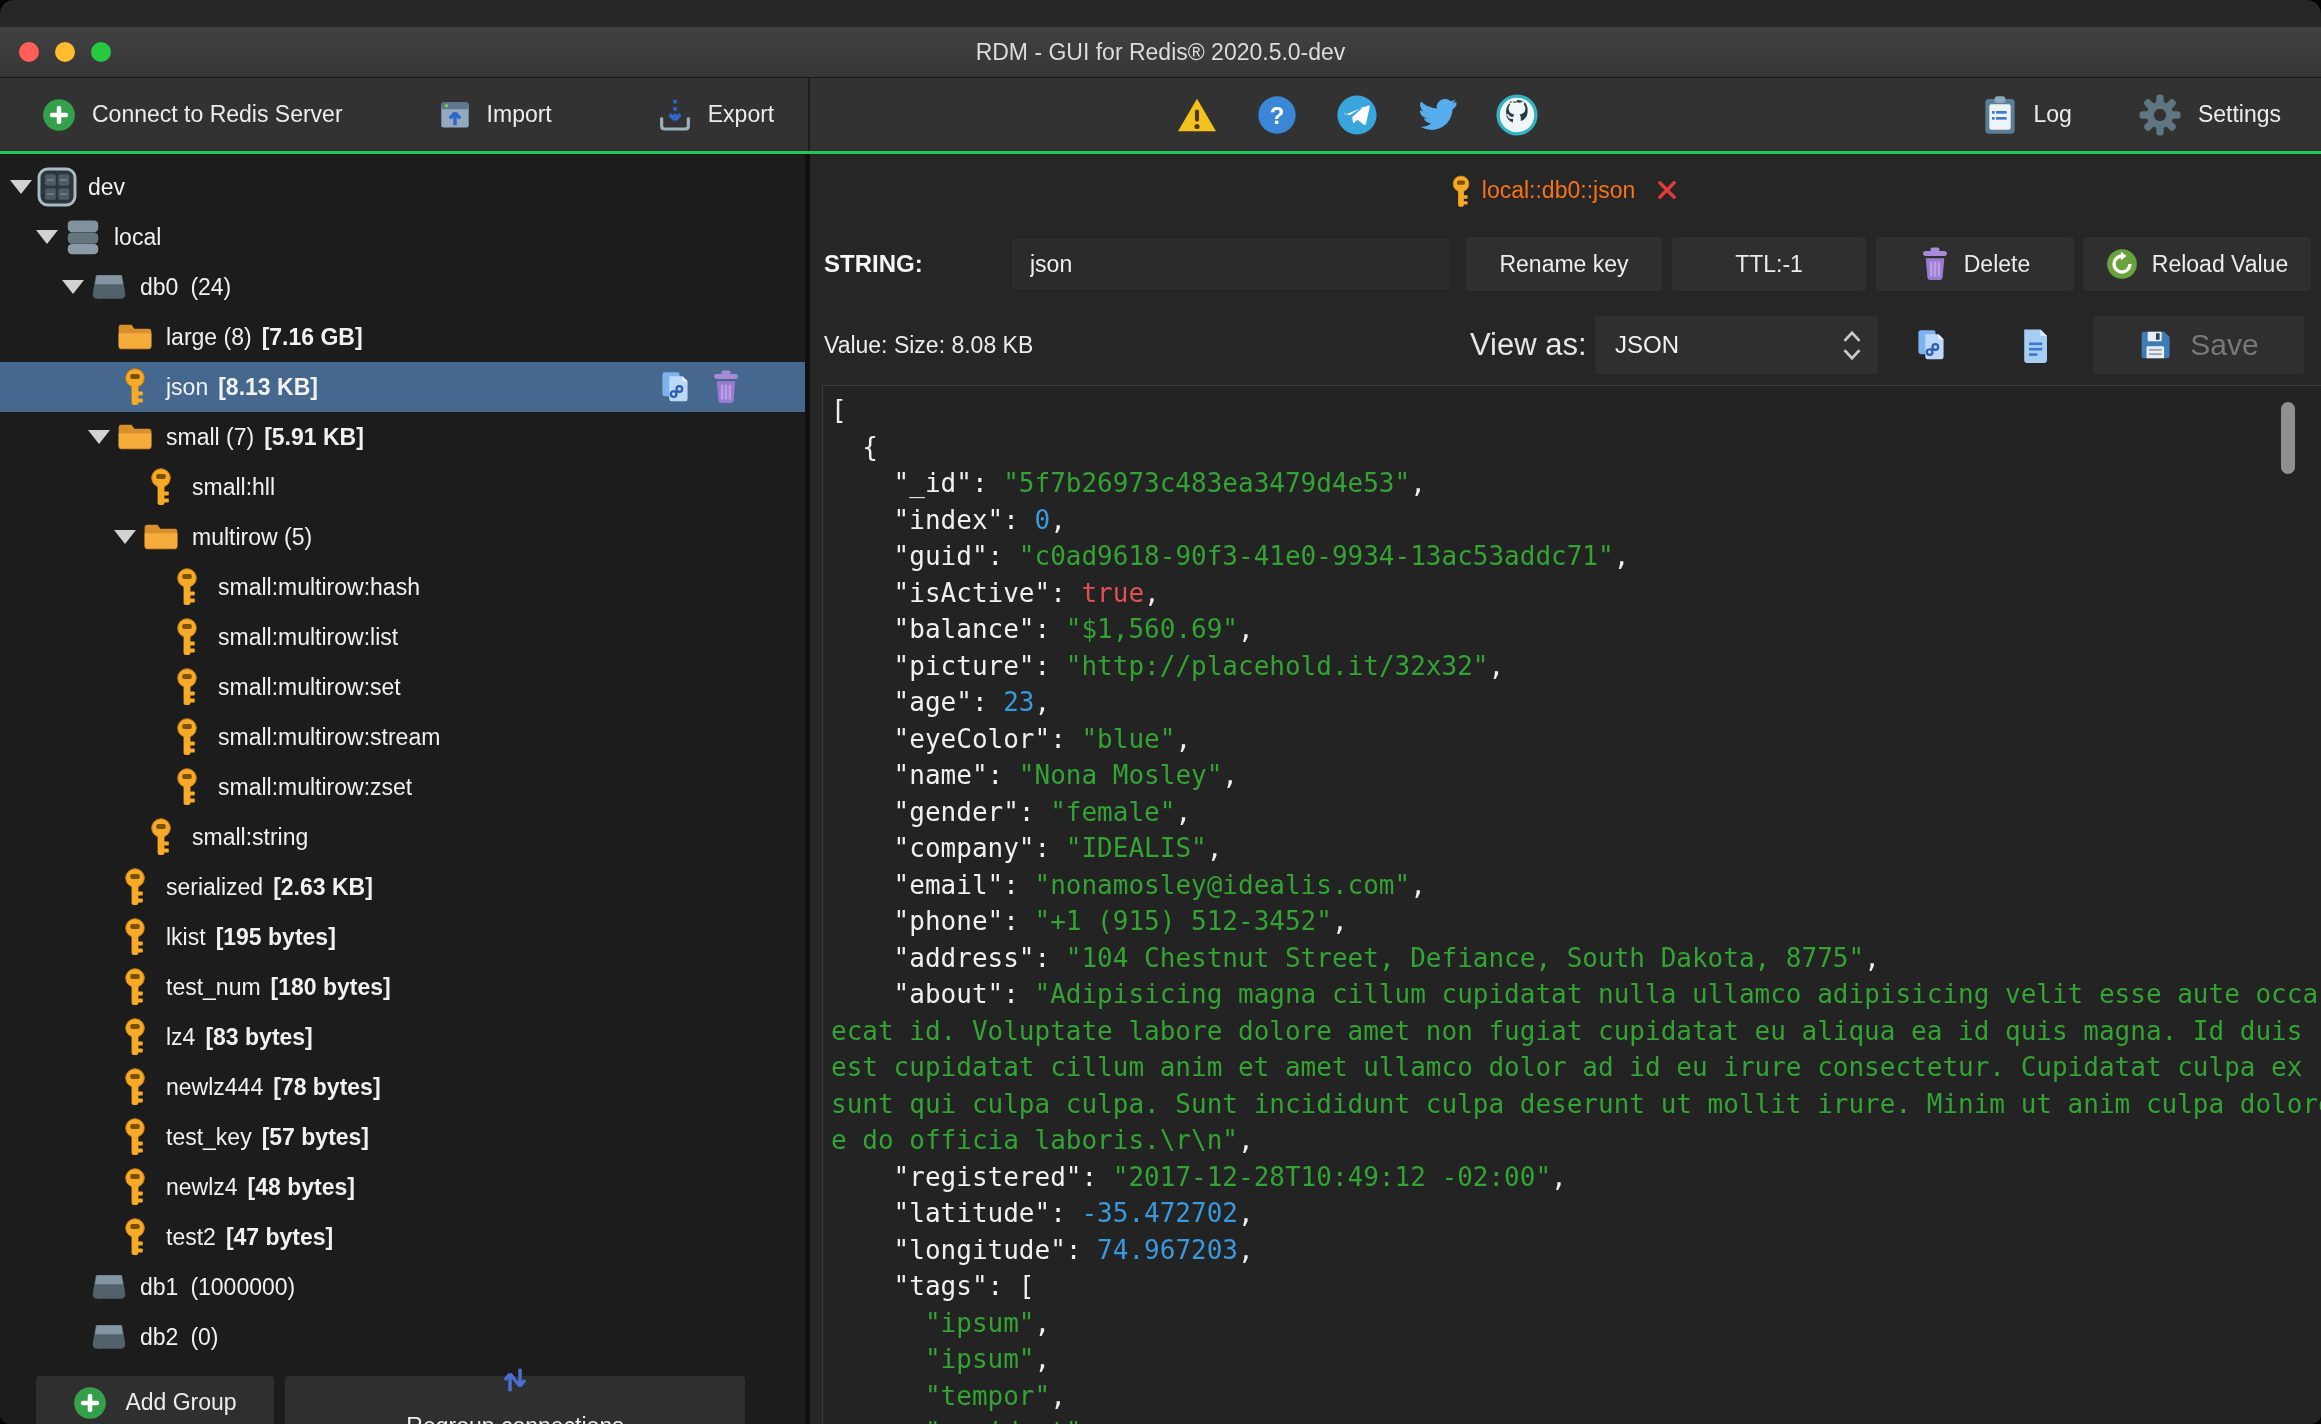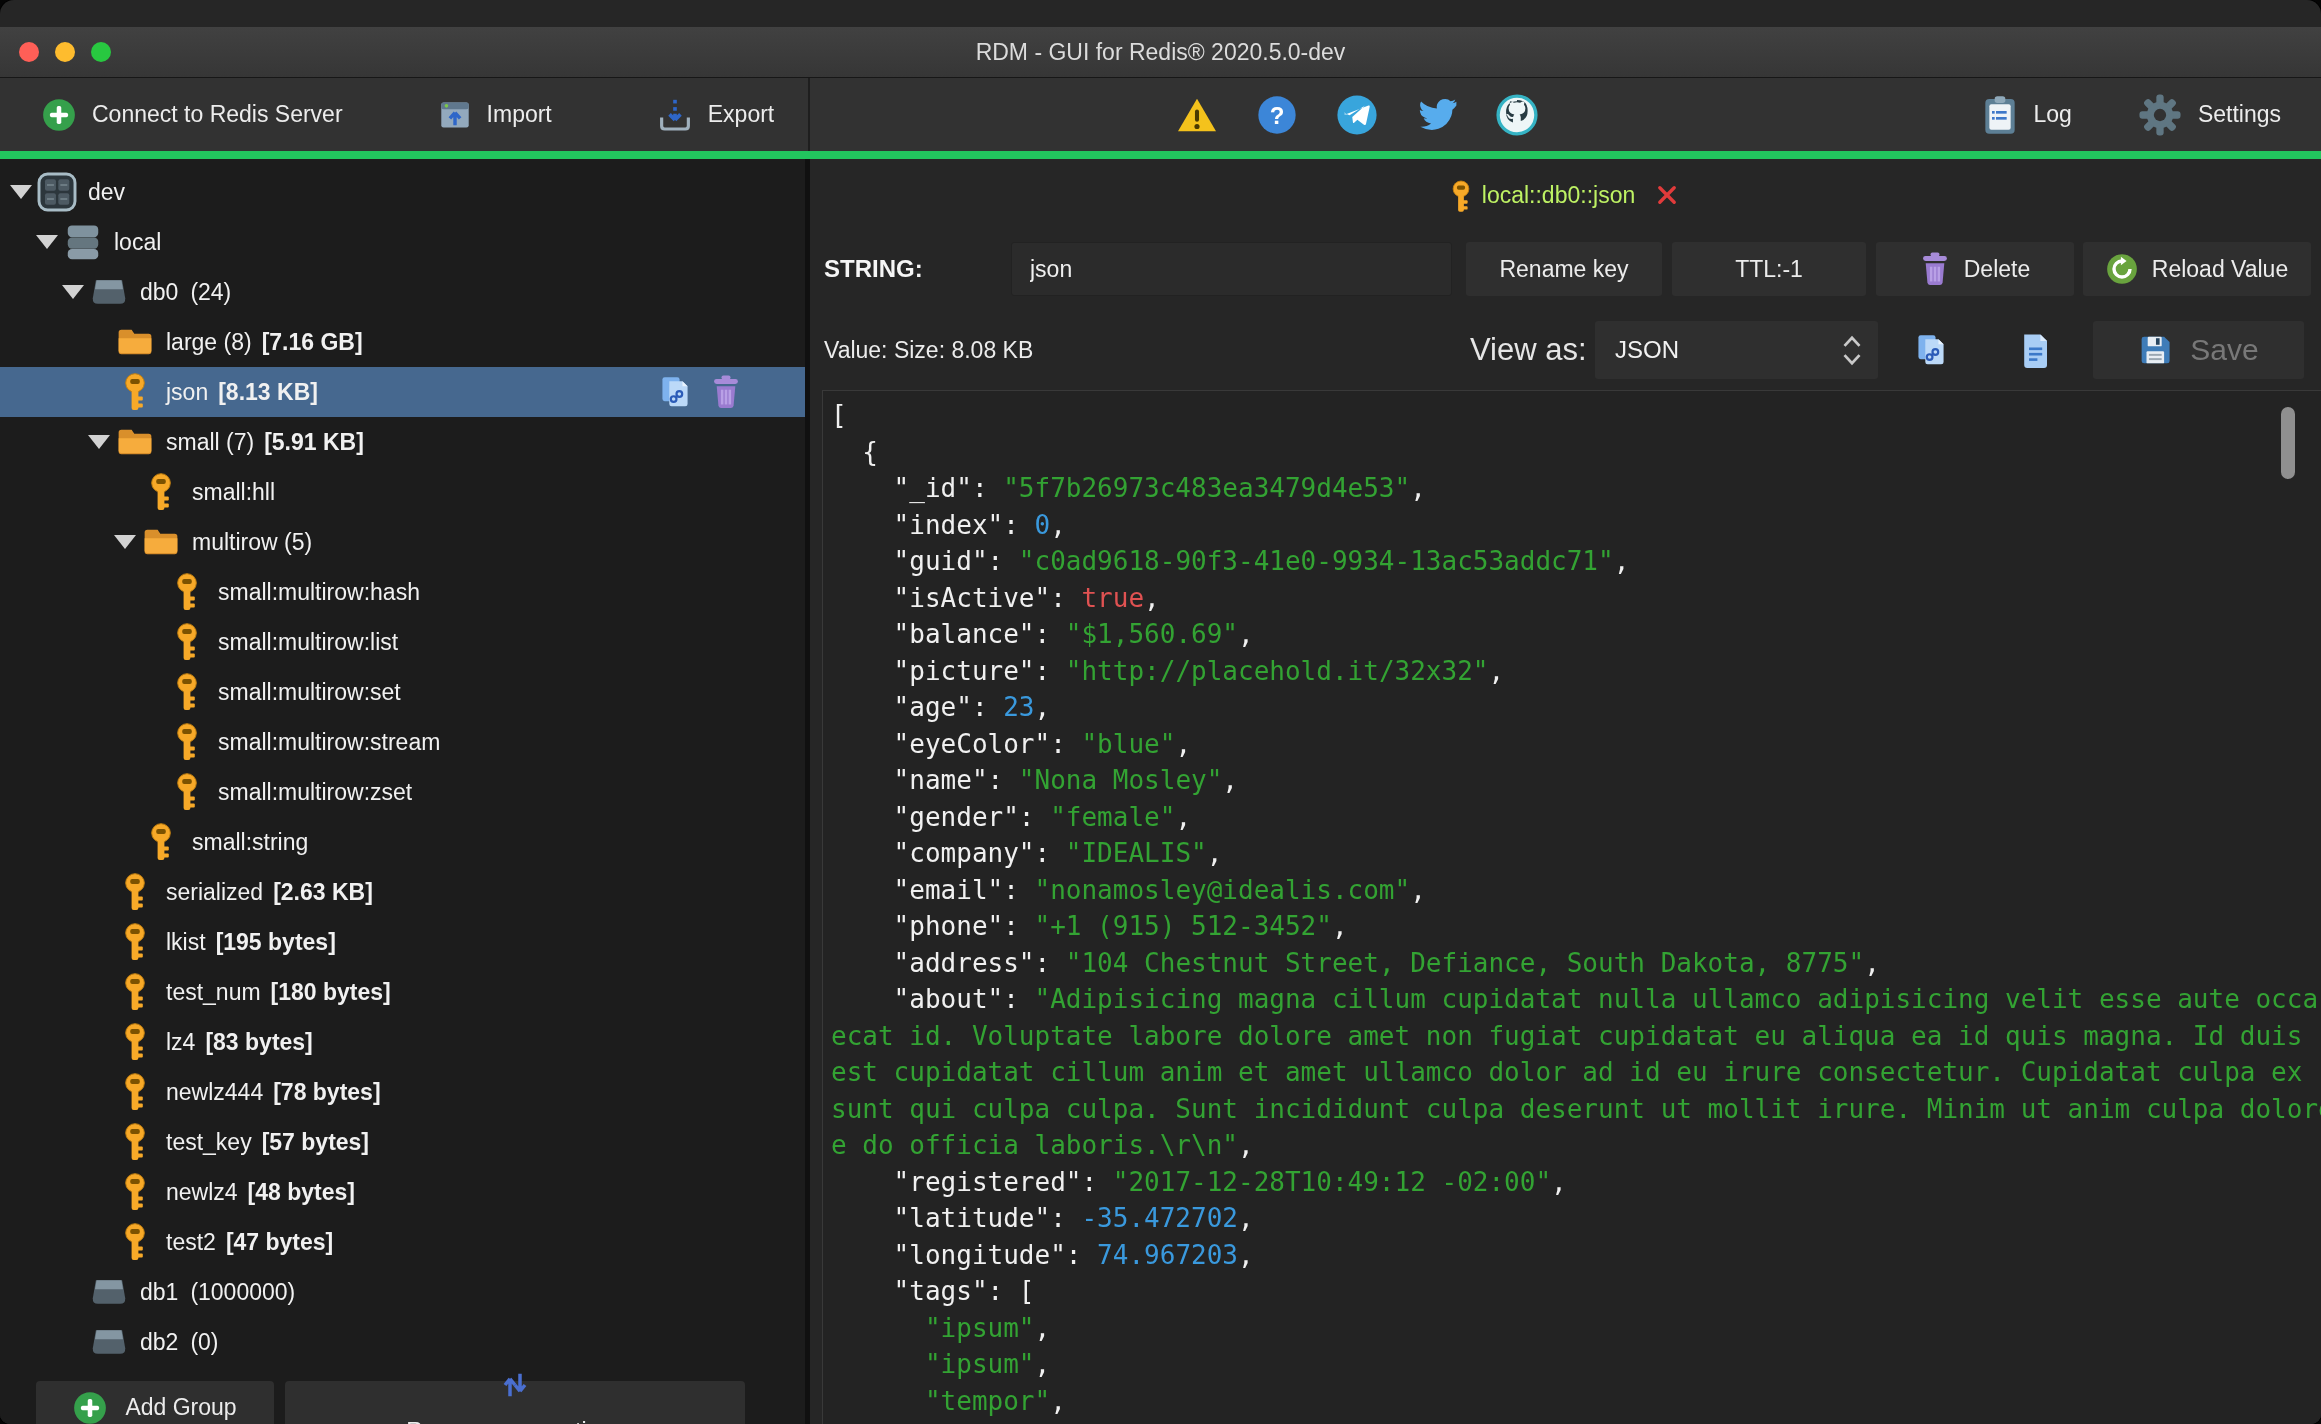--- a/index.html
+++ b/index.html
@@ -7,21 +7,21 @@
   .window{position:absolute;left:0;top:0;width:2321px;height:1424px;border-radius:14px 14px 10px 10px;overflow:hidden;background:#262626;box-shadow:0 0 0 1px #000;}
 
   
   .titlebar{height:50px;background:linear-gradient(#414141,#363636);border-bottom:1px solid #171717;position:relative;}
   .traffic{position:absolute;left:19px;top:15px;display:flex;gap:16px;}
   .light{width:20px;height:20px;border-radius:50%;}
   .light.red{background:#ff5f57;}.light.yellow{background:#febc2e;}.light.green{background:#28c840;}
   .win-title{line-height:50px;text-align:center;color:#dcdcdc;font-size:23px;margin-top:27px;}
 
   
-  .toolbar{height:73px;display:flex;background:#323232;border-bottom:8px solid #22c55e;}
+  .toolbar{height:73px;display:flex;background:#323232;border-bottom:3px solid #22c55e;}
   .toolbar-left{width:810px;border-right:2px solid #1e1e1e;display:flex;align-items:center;box-sizing:border-box;padding-left:42px;}
   .tb-btn{display:flex;align-items:center;gap:16px;color:#ececec;font-size:23px;cursor:default;}
   .tb-import{margin-left:96px;}
   .tb-export{margin-left:106px;}
   .toolbar-right{flex:1;position:relative;display:flex;align-items:center;}
   .status-icons{position:absolute;left:366px;display:flex;gap:38px;align-items:center;}
   .status-icons .icn{width:42px;height:42px;display:flex;align-items:center;justify-content:center;}
   .tb-right-group{margin-left:auto;display:flex;align-items:center;gap:66px;padding-right:40px;}
 
   .icn{display:inline-flex;align-items:center;justify-content:center;}
@@ -43,21 +43,21 @@
   .row-actions{margin-left:auto;margin-right:64px;display:flex;gap:20px;align-items:center;}
 
   .sidebar-bottom{position:absolute;bottom:0;left:0;right:0;height:97px;display:flex;align-items:center;background:#1c1c1c;}
   .side-btn{height:53px;background:#2f2f2f;border-radius:4px;display:flex;align-items:center;justify-content:center;gap:18px;color:#ececec;font-size:23px;}
   .btn-addgroup{width:238px;margin-left:36px;}
   .btn-regroup{width:460px;margin-left:11px;flex-direction:column;}
 
   
   .main{flex:1;position:relative;background:#262626;}
   .tabbar{height:72px;display:flex;justify-content:center;align-items:center;}
-  .tab{display:flex;align-items:center;gap:10px;color:#bef264;font-size:23px;}
+  .tab{display:flex;align-items:center;gap:10px;color:#f97316;font-size:23px;}
   .tab .icn{margin-top:2px;}
   .tab-close{margin-left:8px;width:28px;height:28px;display:flex;align-items:center;justify-content:center;}
 
   .key-row{position:absolute;top:81px;left:0;right:0;height:58px;}
   .type-label{position:absolute;left:14px;top:0;line-height:58px;font-weight:bold;font-size:24px;color:#f5f5f5;}
   .key-input{position:absolute;left:201px;top:2px;width:441px;height:54px;box-sizing:border-box;background:#2b2b2b;border:1px solid #222;border-radius:3px;color:#f0f0f0;font-size:23px;padding-left:18px;font-family:"Liberation Sans",sans-serif;outline:none;}
   .hdr-btn{position:absolute;top:2px;height:54px;background:#2f2f2f;border-radius:3px;color:#ececec;font-size:23px;display:flex;align-items:center;justify-content:center;gap:14px;box-sizing:border-box;}
   .btn-rename{left:656px;width:196px;}
   .btn-ttl{left:862px;width:194px;}
   .btn-delete{left:1066px;width:198px;}

